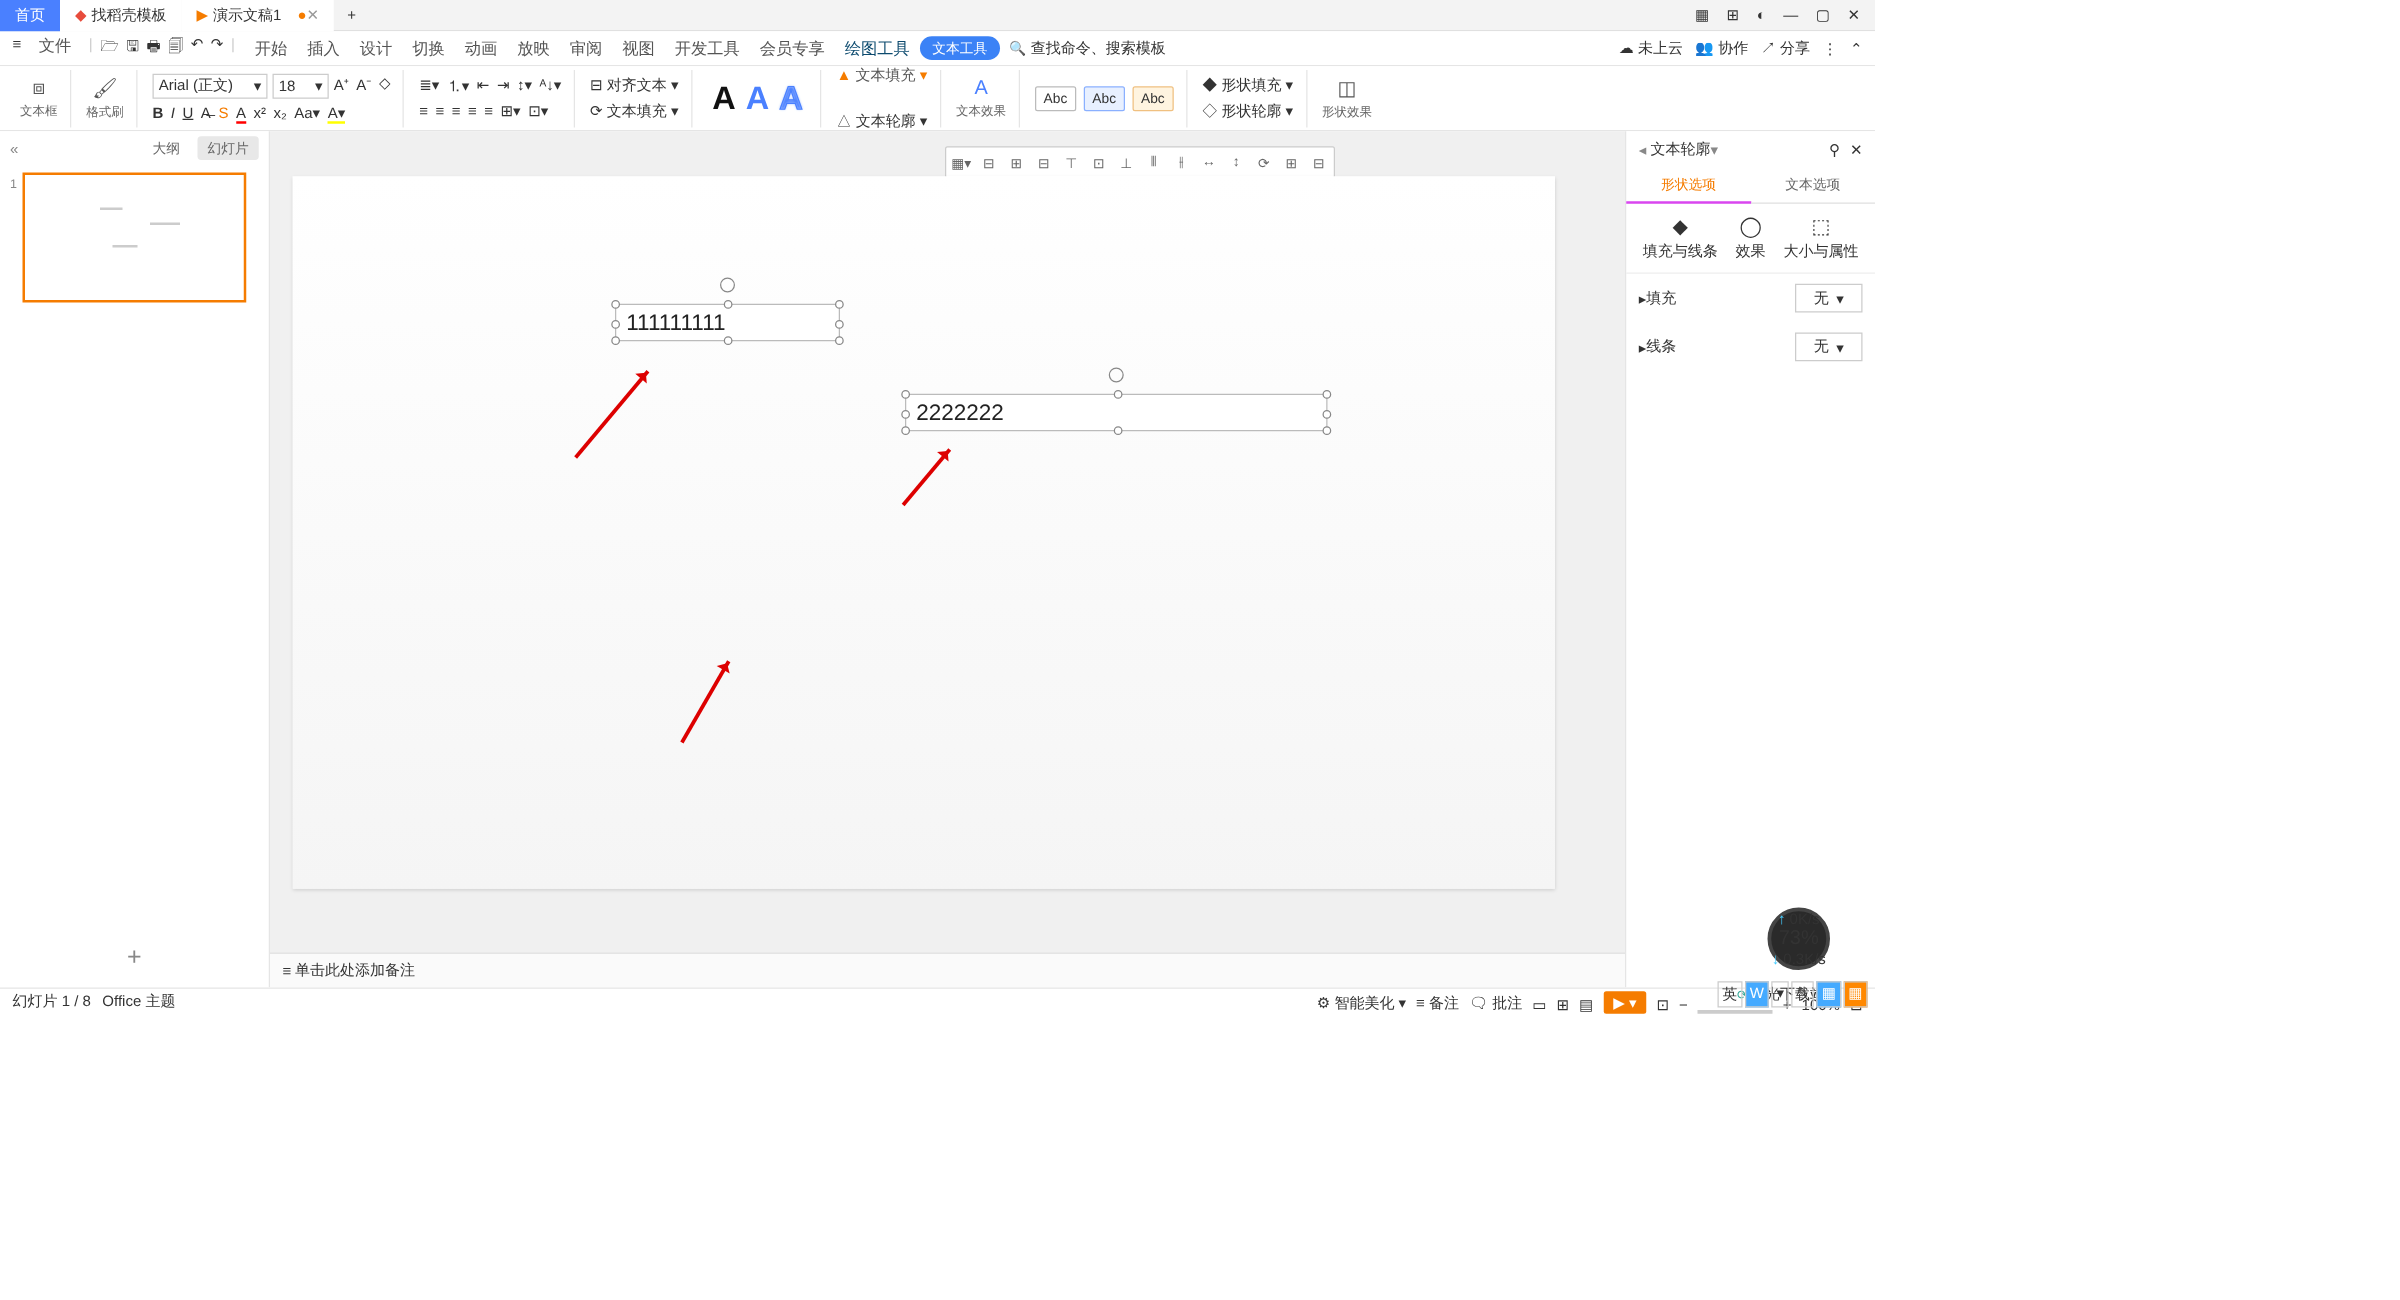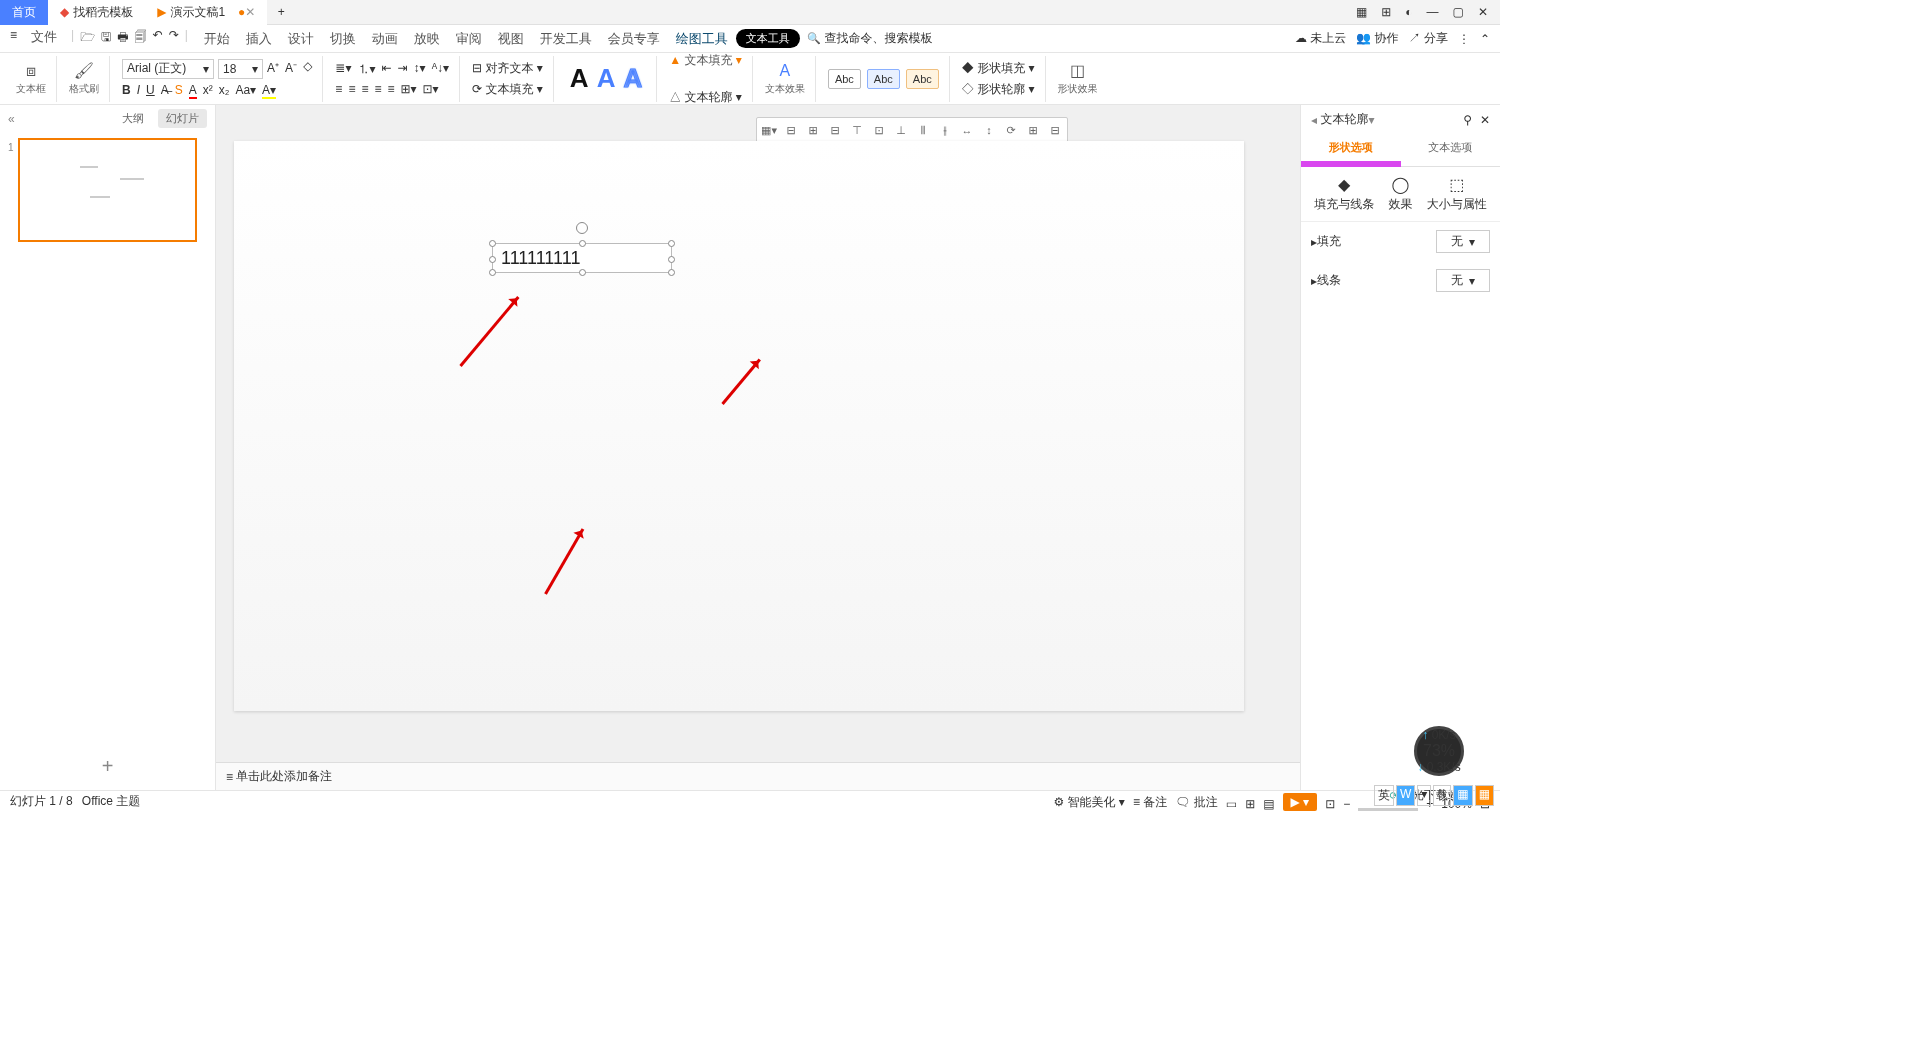--- a/index.html
+++ b/index.html
@@ -13,21 +13,21 @@
 .tab.doc{background:#fff}
 .tab.doc .ic{color:#f57c00;margin-right:4px}
 .tab.new{width:28px;justify-content:center;color:#888}
 .tab .mod{position:absolute;right:22px;color:#f57c00}
 .tab .x{margin-left:20px;color:#999}
 .winbtns{margin-left:auto;display:flex;gap:14px;padding-right:12px;color:#666}
 .winbtns span{cursor:pointer}
 
 .menubar{height:28px;background:#fff;display:flex;align-items:center;border-bottom:1px solid #e5e5e5;padding:0 10px}
 .menubar .mbtn{padding:0 8px;cursor:pointer;font-size:13px;color:#555}
-.menubar .pill{background:#000000;color:#fff;padding:2px 10px;border-radius:10px;font-size:11px}
+.menubar .pill{background:#3b82f6;color:#fff;padding:2px 10px;border-radius:10px;font-size:11px}
 .menubar .mbtn.dr{color:#0c4a6e}
 .menubar .search{margin-left:8px;color:#999;font-size:11px}
 .menubar .right{margin-left:auto;display:flex;gap:10px;align-items:center;color:#666}
 .fileico{display:flex;gap:6px;margin-right:8px;color:#666}
 .fileico span{cursor:pointer}
 
 .ribbon{height:52px;background:#fff;display:flex;align-items:center;padding:4px 10px;border-bottom:1px solid #e5e5e5;gap:6px}
 .rgrp{display:flex;flex-direction:column;align-items:center;padding:0 6px;height:46px;justify-content:center}
 .rgrp .lab{font-size:10px;color:#666;margin-top:2px}
 .rgrp.sep{border-right:1px solid #e5e5e5;padding-right:10px}
@@ -65,21 +65,21 @@
 .arrow::after{content:"";position:absolute;top:-4px;left:-5px;border:6px solid transparent;border-bottom-color:#d00}
 .ctxbar{position:absolute;display:flex;gap:4px;background:#fff;border:1px solid #ccc;padding:3px;border-radius:2px}
 .ctxbar span{width:18px;height:18px;display:flex;align-items:center;justify-content:center;color:#666;font-size:11px;cursor:pointer;border:1px solid transparent}
 .notes{position:absolute;bottom:0;left:0;right:0;height:28px;border-top:1px solid #ddd;background:#fafafa;display:flex;align-items:center;padding:0 10px;color:#999;font-size:11px}
 
 .rightpanel{width:200px;border-left:1px solid #e5e5e5;background:#fff;position:relative}
 .rphead{padding:6px 10px;font-size:12px;color:#555;display:flex;align-items:center}
 .rphead .x{margin-left:auto;display:flex;gap:8px;color:#888}
 .rptabs{display:flex}
 .rptab{flex:1;text-align:center;padding:6px 0;font-size:11px;color:#666;border-bottom:1px solid #e0e0e0;cursor:pointer}
-.rptab.act{border-bottom:6px solid #d946ef;color:#f57c00;font-weight:700}
+.rptab.act{border-bottom:2px solid #d946ef;color:#f57c00;font-weight:400}
 .rpicons{display:flex;justify-content:space-around;padding:8px 6px;border-bottom:1px solid #eee}
 .rpicons .it{text-align:center;font-size:10px;color:#888}
 .rpicons .it.act{color:#f57c00}
 .rpicons .it .ic{font-size:16px;display:block;margin-bottom:2px}
 .rprow{display:flex;align-items:center;padding:8px 10px;font-size:11px;color:#555}
 .rprow .sel{margin-left:auto;border:1px solid #ccc;padding:2px 14px;font-size:11px;color:#555;display:flex;align-items:center;gap:6px}
 .sidetools{position:absolute;right:-32px;top:0;width:32px;background:#f5f5f5;border-left:1px solid #e0e0e0;height:100%;display:flex;flex-direction:column;gap:14px;padding-top:10px;align-items:center}
 .sidetools span{color:#888;font-size:14px;cursor:pointer}
 
 .statusbar{position:absolute;bottom:0;left:0;right:0;height:22px;background:#fff;border-top:1px solid #e5e5e5;display:flex;align-items:center;padding:0 10px;font-size:11px;color:#666}
@@ -302,20 +302,32 @@
         <div class="handle" style="left:-4px;top:12px"></div>
           <div class="handle" style="right:-4px;top:12px"></div>
         <div class="handle" style="left:-4px;bottom:-4px"></div>
           <div class="handle" style="right:-4px;bottom:-4px"></div>
         <div class="handle" style="left:86px;top:-4px"></div>
           <div class="handle" style="left:86px;bottom:-4px"></div>
         <div class="t">111111111</div>
       </div>
       <div class="arrow" style="left:225px;top:135px;height:90px;transform:rotate(40deg)"></div>
 
+      <div class="txtbox" style="left:490px;top:174px;width:338px;height:30px">
+        <div class="rot"></div>
+        <div class="handle" style="left:-4px;top:-4px"></div>
+          <div class="handle" style="right:-4px;top:-4px"></div>
+        <div class="handle" style="left:-4px;top:12px"></div>
+          <div class="handle" style="right:-4px;top:12px"></div>
+        <div class="handle" style="left:-4px;bottom:-4px"></div>
+          <div class="handle" style="right:-4px;bottom:-4px"></div>
+        <div class="handle" style="left:166px;top:-4px"></div>
+          <div class="handle" style="left:166px;bottom:-4px"></div>
+        <div class="t">2222222</div>
+      </div>
       <div class="arrow" style="left:487px;top:205px;height:58px;transform:rotate(40deg)"></div>
 
       <div class="arrow" style="left:310px;top:378px;height:75px;transform:rotate(30deg)"></div>
     </div>
 
     <div class="notes"><span>≡</span>&nbsp;<span>单击此处添加备注</span></div>
   </div>
 
   <div class="rightpanel">
     <div class="rphead"><span style="color:#888">◂</span>&nbsp;<span>文本轮廓</span><span style="color:#888">▾</span>

